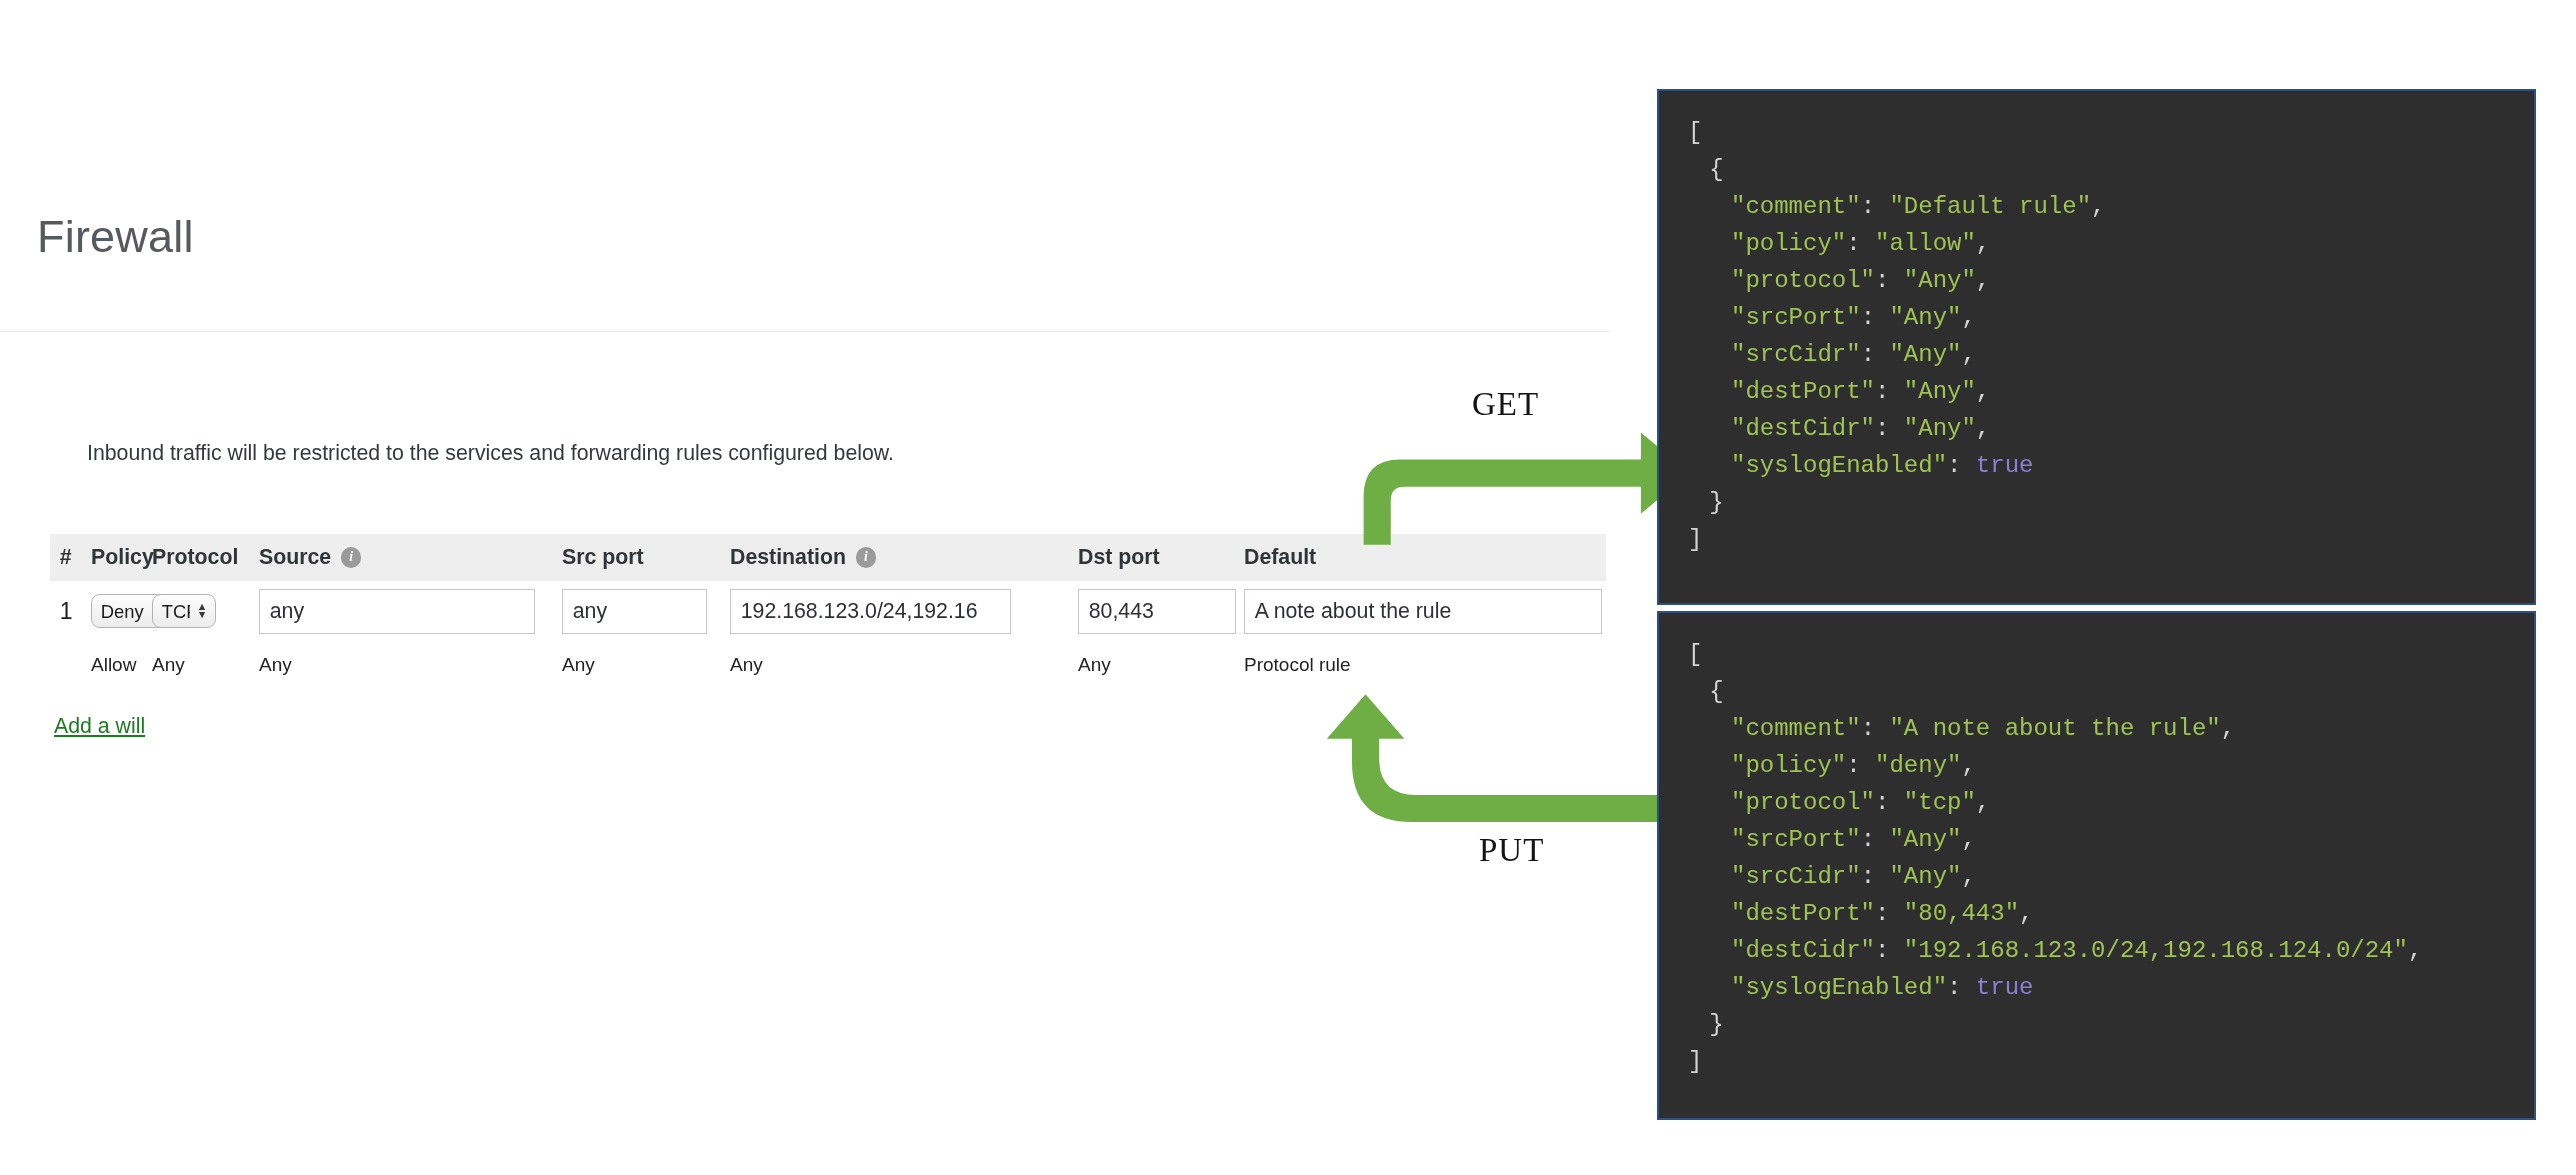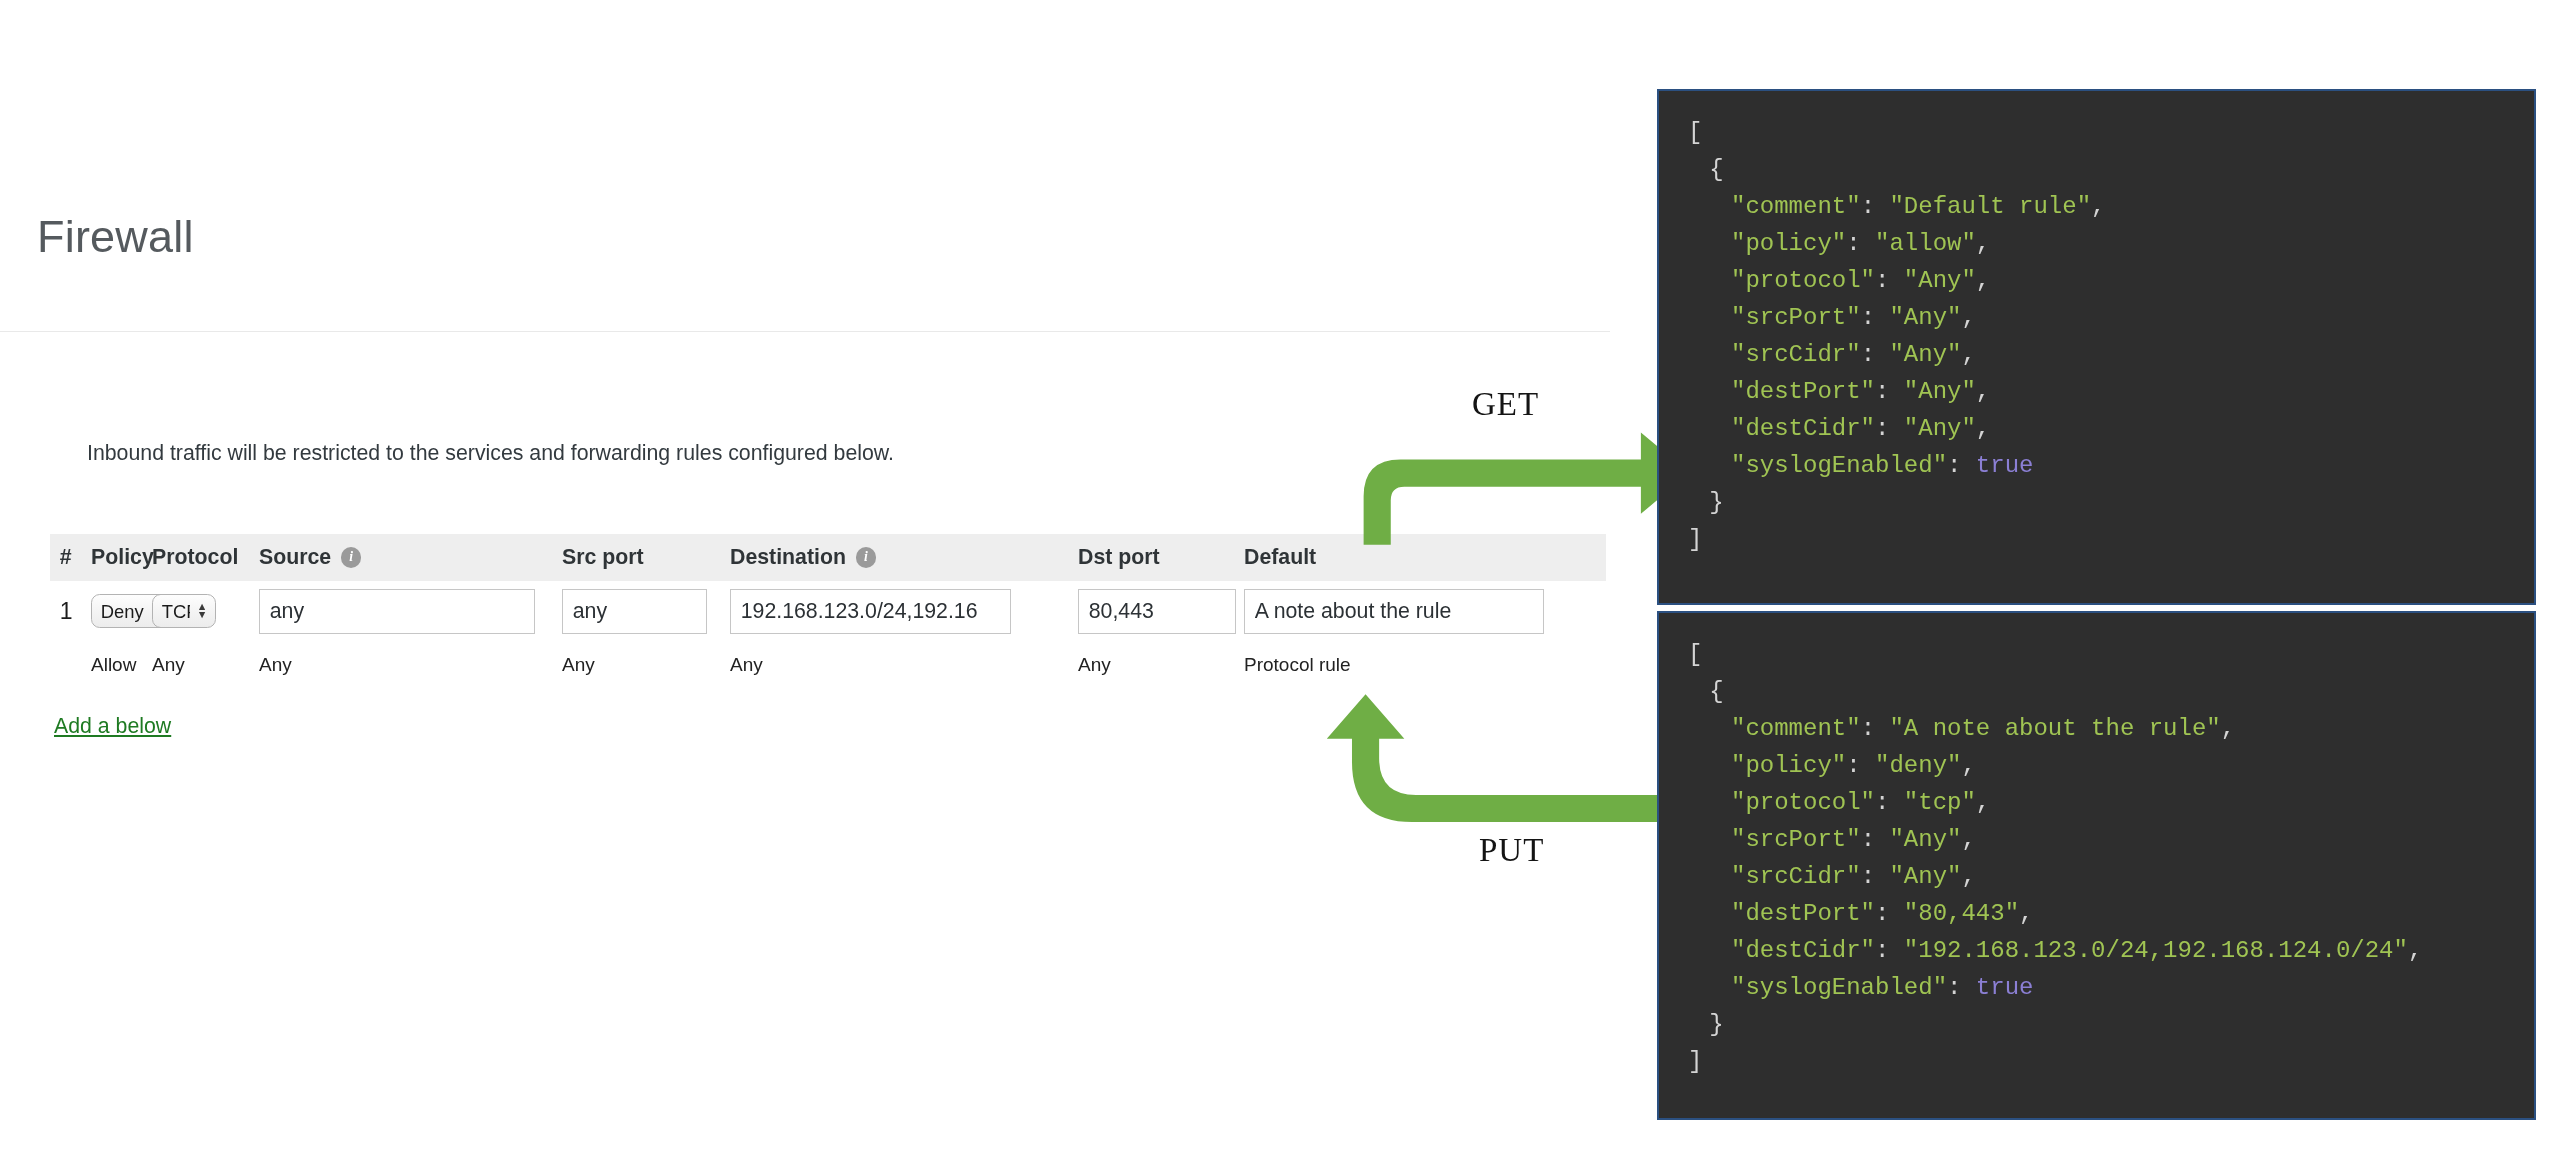--- a/index.html
+++ b/index.html
@@ -76,21 +76,21 @@
 
   .tin {
     height: 45px; border: 1px solid #c6c6c6; background: #fff;
     font-family: "Liberation Sans", sans-serif;
     font-size: 21.3px; color: #2c3135; padding: 0 9.7px; outline: none;
   }
   .in-src   { width: 276px; }
   .in-sport { width: 145px; }
   .in-dest  { width: 281px; }
   .in-dport { width: 158px; }
-  .in-com   { width: 300px; }
+  .in-com   { width: 358px; }
 
   .defaults-row { height: 48px; align-items: center; font-size: 19px; color: #222; }
   .defaults-row .cell { padding-right: 0; }
 
   .addrule {
     position: absolute; left: 54px; top: 714px;
     font-size: 21.3px; color: #1e7a22; text-decoration: underline; cursor: pointer;
   }
 
   
@@ -206,21 +206,21 @@
       <div class="cell c-pol">Allow</div>
       <div class="cell c-proto">Any</div>
       <div class="cell c-src">Any</div>
       <div class="cell c-sport">Any</div>
       <div class="cell c-dest">Any</div>
       <div class="cell c-dport">Any</div>
       <div class="cell c-com">Protocol rule</div>
     </div>
   </div>
 
-  <a class="addrule">Add a below</a>
+  <a class="addrule">Add a will</a>
 
   <svg class="arrow-svg" viewBox="0 0 2656 1212">
 
     <g>
       <path d="M 1406 562 L 1406 512 Q 1406 474 1444 474 L 1692 474 L 1692 446 L 1742 488 L 1692 530 L 1692 502 L 1448 502 Q 1434 502 1434 516 L 1434 562 Z" fill="#6fae45"></path>
     </g>
 
     <g>
       <path d="M 1712 820 L 1460 820 Q 1422 820 1422 782 L 1422 762 L 1448 762 L 1408 716 L 1368 762 L 1394 762 L 1394 786 Q 1394 848 1456 848 L 1712 848 Z" fill="#6fae45"></path>
     </g>

